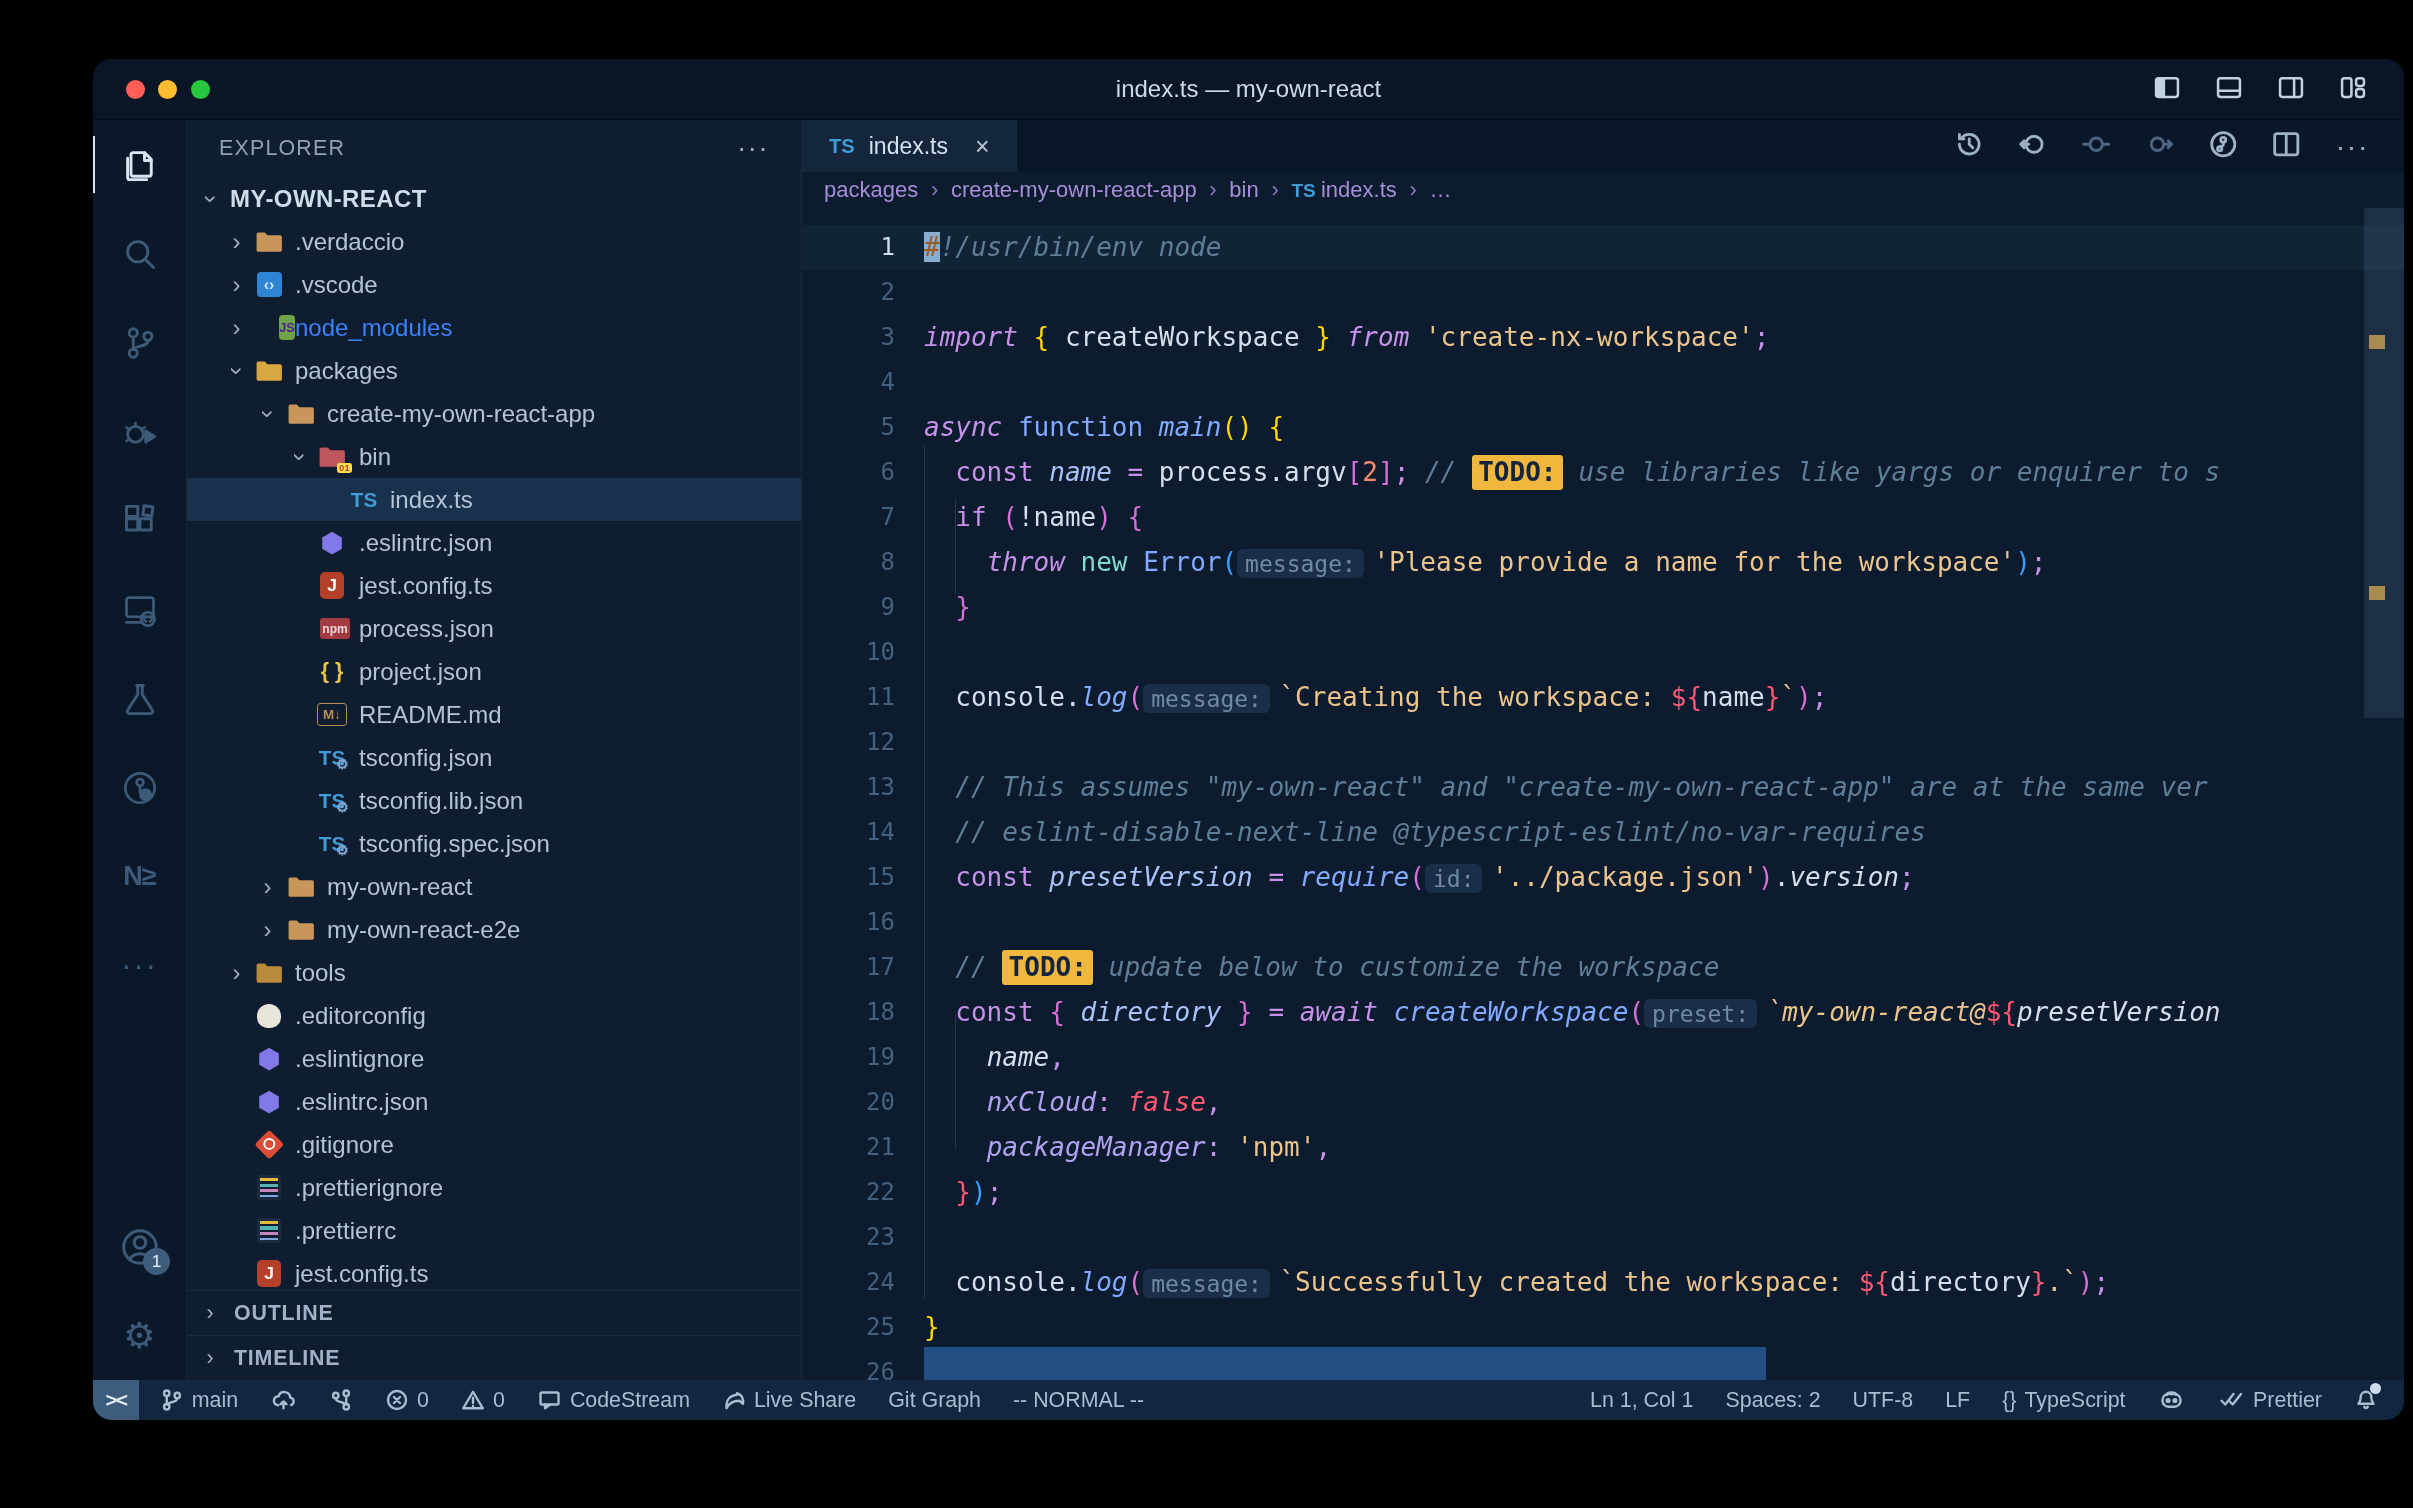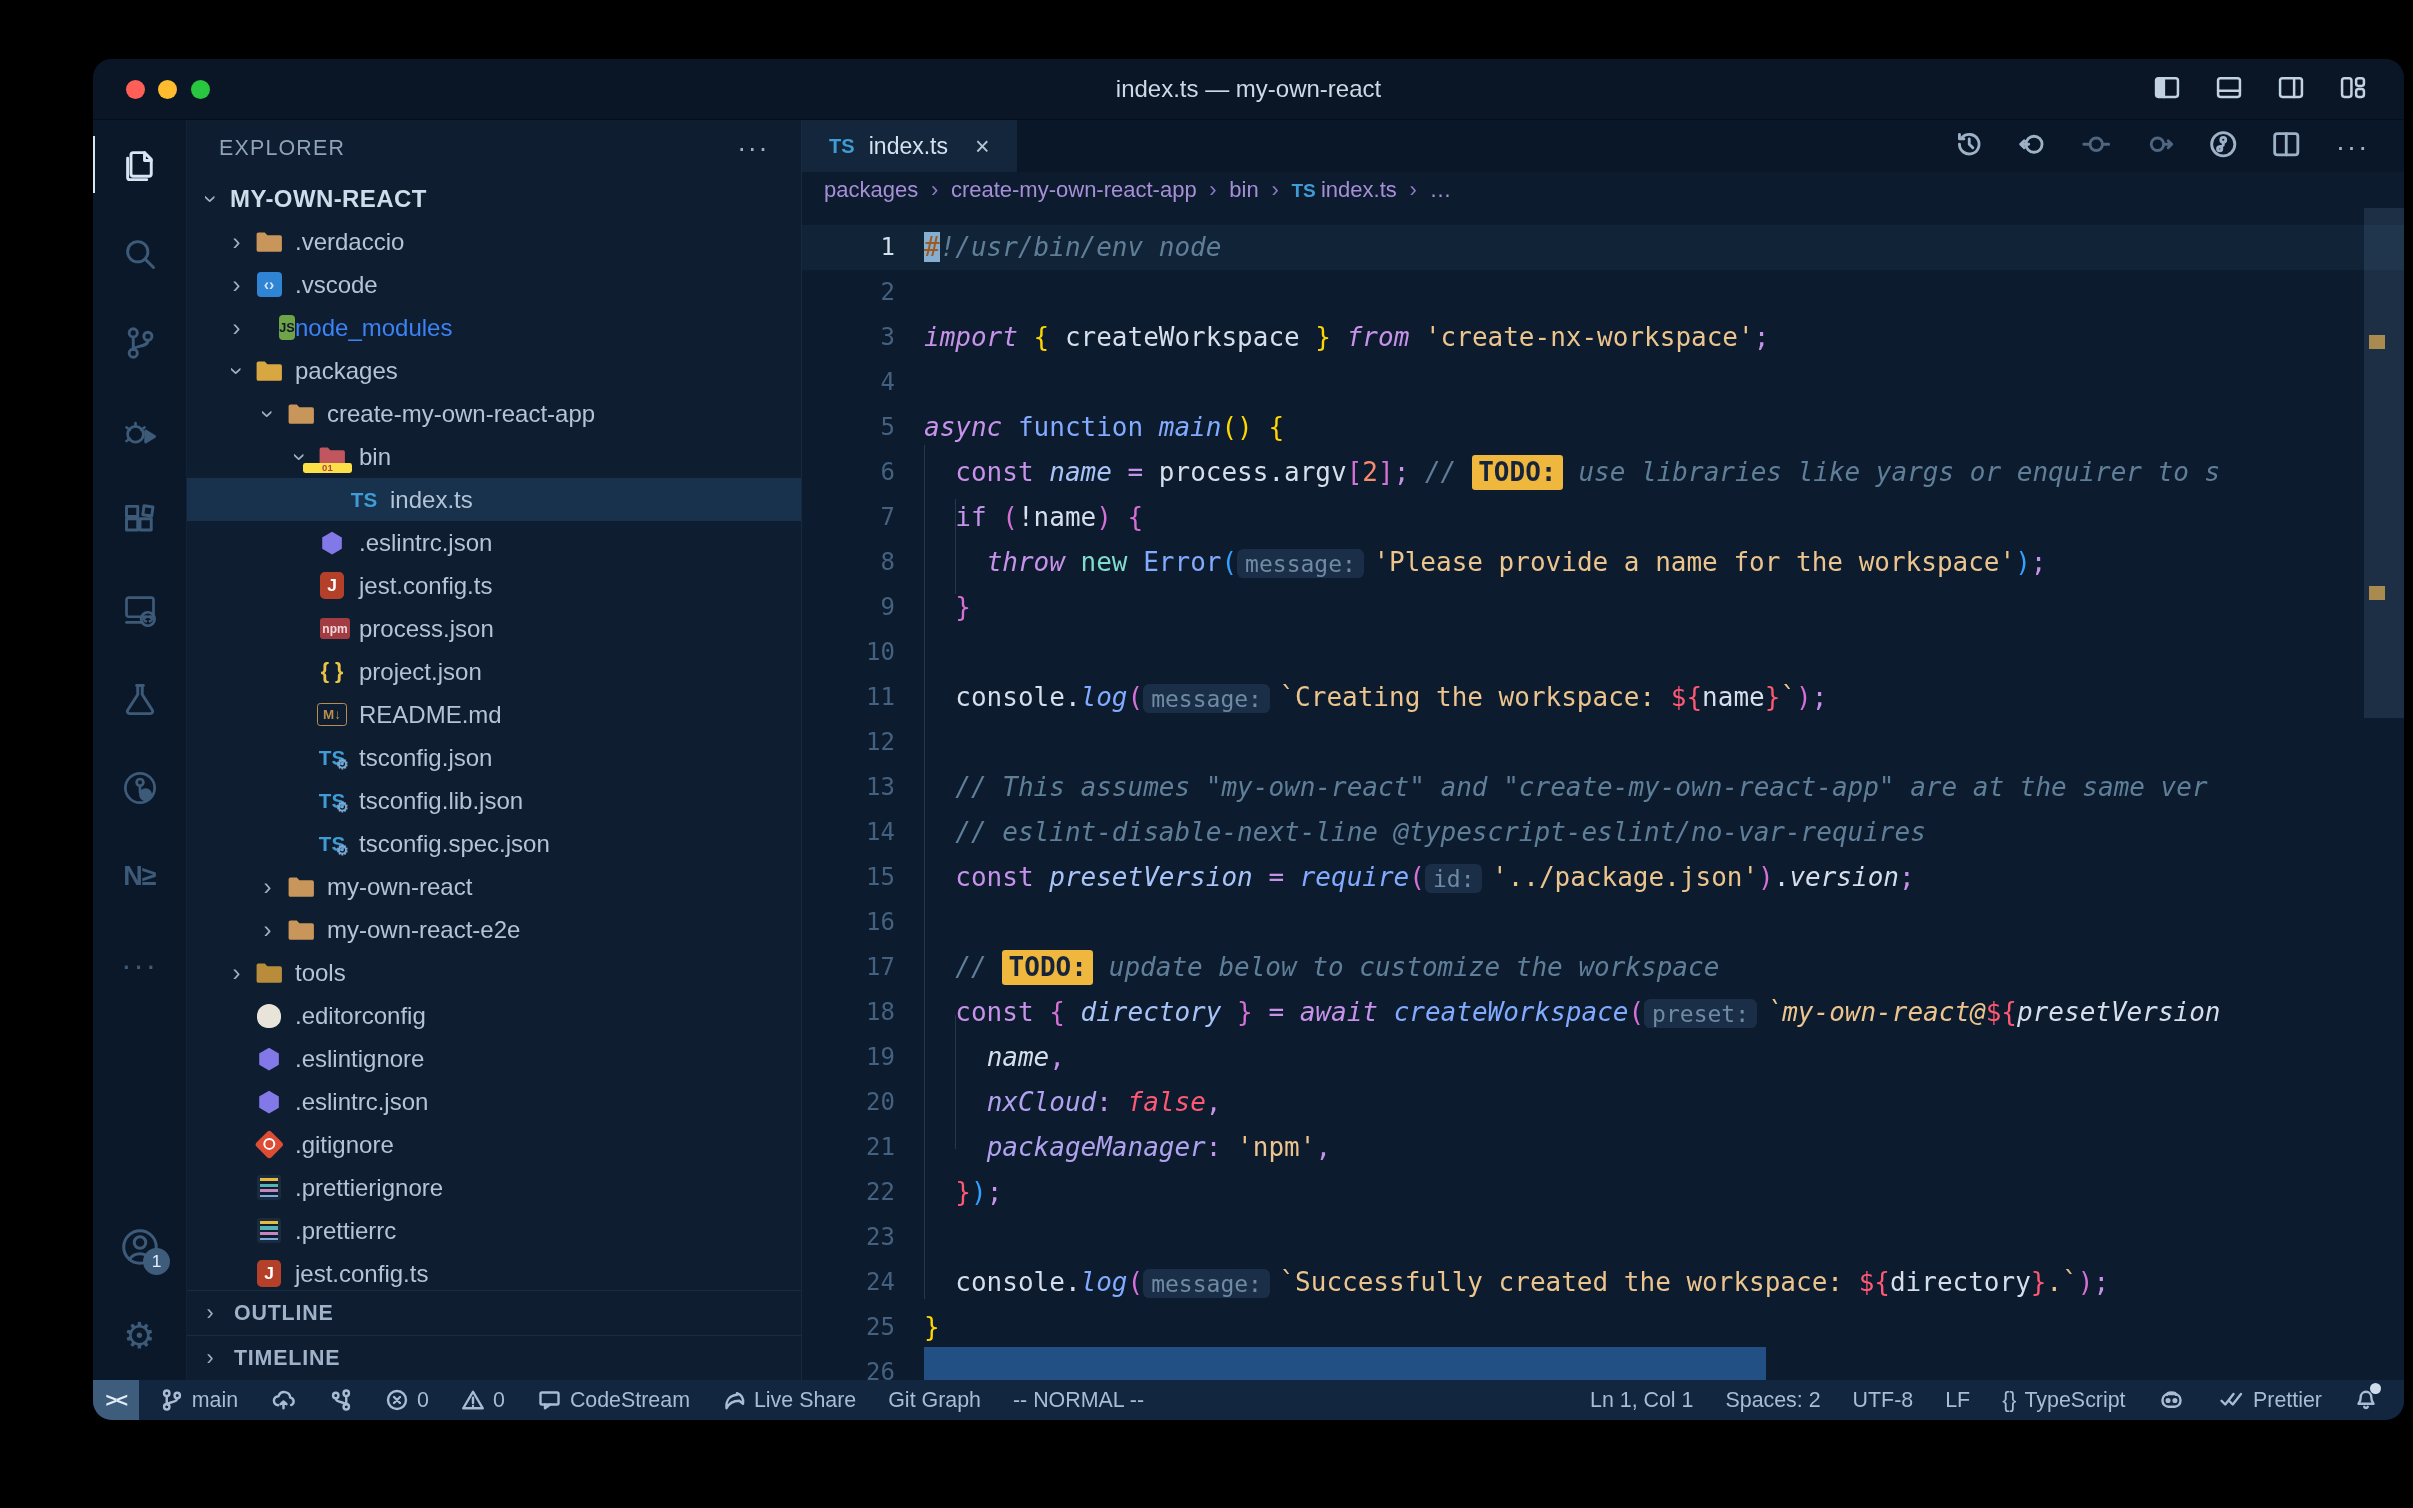--- a/index.html
+++ b/index.html
@@ -45,23 +45,23 @@
   .fi-eslint{color:#8278e8;font-size:27px;}
   .fi-jest{background:#b5402a;color:#fff;font-weight:bold;font-size:17.4px;border-radius:4.7px;width:24px;height:27px;display:flex;align-items:center;justify-content:center;}
   .fi-git{width:20.6px;height:20.6px;background:#dd4c35;transform:rotate(45deg);border-radius:3.2px;display:flex;align-items:center;justify-content:center;}
   .fi-git i{width:8px;height:8px;border:2.4px solid #fff;border-radius:50%;transform:rotate(-45deg);}
   .fi-prettier{width:24px;height:25px;border-radius:3.2px;background:
     linear-gradient(#1a2b3f,#1a2b3f) , #14273c;position:relative;overflow:hidden;}
   .fi-prettier::before{content:'';position:absolute;inset:3.2px;background:
     repeating-linear-gradient(180deg,#e7b93c 0 3.2px,#0e1d30 3.2px 5.5px,#56b3b4 5.5px 8.7px,#0e1d30 8.7px 11px,#c586c0 11px 14.2px,#0e1d30 14.2px 16.6px,#7ca9dd 16.6px 20px);}
   .fi-editorconfig{width:24px;height:24px;background:#e8e4da;border-radius:50% 50% 45% 45%;}
   .fi-vscode{width:25px;height:25px;background:#2f84d4;border-radius:4px;color:#cfe6f8;font-weight:bold;font-size:16px;display:flex;align-items:center;justify-content:center;}
-  .fi-node{width:25px;height:25px;background:#6fa348;border-radius:4px;color:#0f172a;font-weight:bold;font-size:12.7px;display:flex;align-items:center;justify-content:center;margin-left:36px;}
+  .fi-node{width:25px;height:25px;background:#6fa348;border-radius:4px;color:#4c1d95;font-weight:bold;font-size:12.7px;display:flex;align-items:center;justify-content:center;margin-left:36px;}
   .fi-gear{position:absolute;font-size:14.2px;color:#7ea8d0;margin-left:20.6px;margin-top:12.7px;}
-  .fi-01{position:absolute;right:-4.7px;bottom:-1.6px;background:#fde047;color:#b5414b;font-size:9.5px;font-weight:bold;border-radius:2.4px;padding:0 19px;line-height:10.3px;}
+  .fi-01{position:absolute;right:-4.7px;bottom:-1.6px;background:#fde047;color:#b5414b;font-size:9.5px;font-weight:bold;border-radius:2.4px;padding:0 2px;line-height:10.3px;}
   
   .editor{flex:1;display:flex;flex-direction:column;min-width:0;background:#0c1b2e;position:relative;}
   .tabbar{height:52px;flex:0 0 auto;background:#0a1728;display:flex;position:relative;}
   .tab{background:#13263c;display:flex;align-items:center;gap:14.2px;padding:0 27px;font-size:23px;color:#d5e1ee;}
   .tab .close{color:#b7c5d3;font-size:25px;margin-left:12.7px;}
   .edit-icons{position:absolute;right:35px;top:0;height:52px;display:flex;align-items:center;gap:35px;color:#9db1c7;}
   .edit-icons .dimmed{color:#4f6680;}
   .breadcrumbs{height:36px;flex:0 0 auto;display:flex;align-items:center;padding-left:22px;font-size:22px;color:#a78fd8;gap:12.7px;white-space:nowrap;}
   .breadcrumbs .sep{color:#8d7ac2;}
   .breadcrumbs .bc-ts{color:#3f9cd6;font-weight:bold;font-size:19px;}

